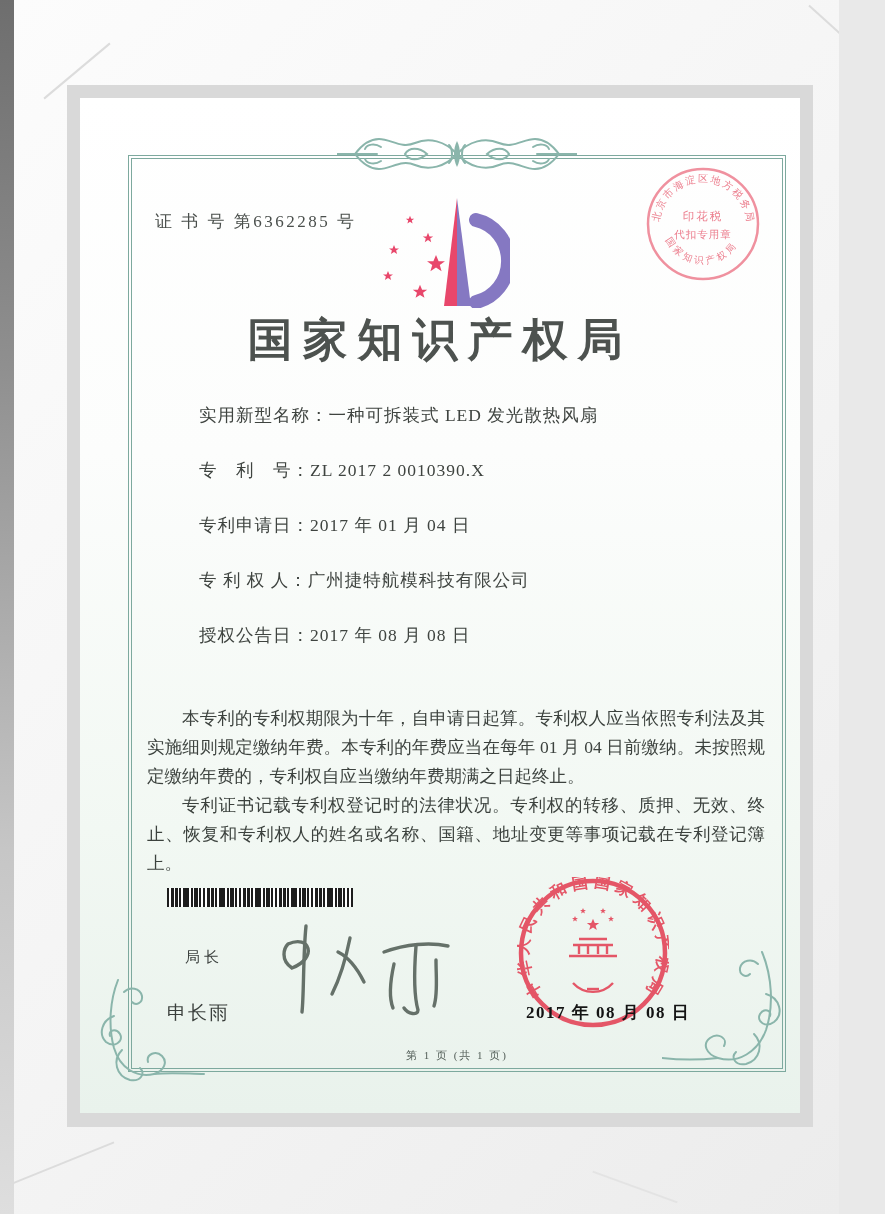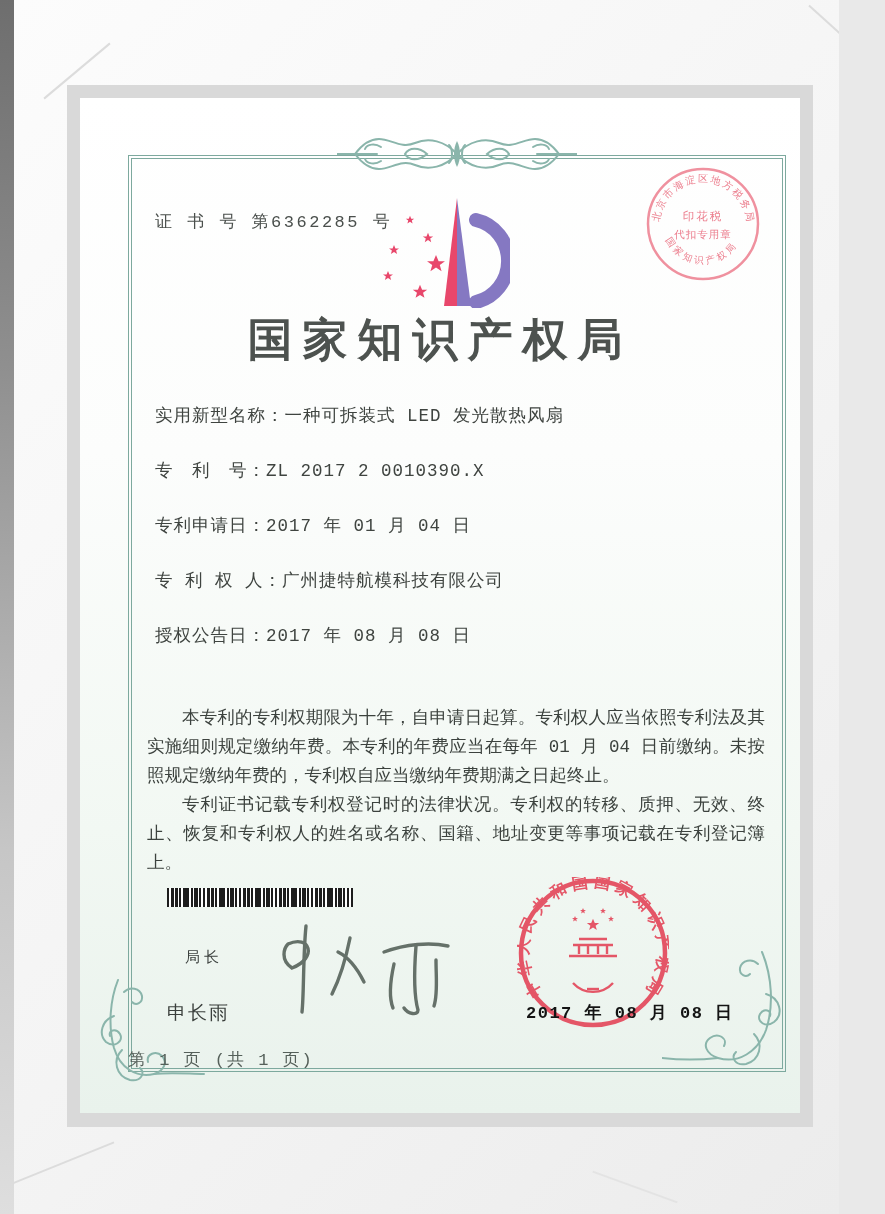--- a/index.html
+++ b/index.html
@@ -1,20 +1,20 @@
 <!DOCTYPE html>
 <html><head>
 <meta charset="utf-8">
 <style>
   * { margin:0; padding:0; box-sizing:border-box; }
   html,body { background:#e9e9e9; }
   .photo {
     position:relative; width:839px; height:1214px; overflow:hidden;
     background:#f2f2f2;
-    font-family:Liberation Mono, monospace;
+    font-family:Liberation Serif, serif;
   }
   
   .frame-left {
     position:absolute; left:0; top:0; width:14px; height:100%;
     background:linear-gradient(180deg,#6e6e6e,#8f8f8f 30%,#c6c6c6 70%,#dedede);
   }
   .frame-face {
     position:absolute; left:14px; top:0; right:0; bottom:0;
     background:linear-gradient(135deg,#fcfcfc 0%,#f4f4f4 55%,#ececec 100%);
   }
@@ -45,21 +45,21 @@
     font-size:17px; letter-spacing:2.5px; color:#4a4f4c;
   }
   .logo { position:absolute; left:298px; top:92px; width:132px; height:118px; }
   .tax-stamp { position:absolute; left:563px; top:66px; width:120px; height:120px; opacity:.88; }
 
   .title {
     position:absolute; left:0; right:0; top:212px; text-align:center;
     font-size:45px; font-weight:600; letter-spacing:10px; color:#4d524f;
   }
   .fields { position:absolute; left:75px; top:305px; }
-  .field { font-size:17.5px; color:#3f4440; height:24px; letter-spacing:1px; white-space:nowrap; }
+  .field { font-size:17.5px; color:#3f4440; height:24px; letter-spacing:1px; white-space:nowrap;margin-left:44px; }
   .field + .field { margin-top:31px; }
 
   .body-text {
     position:absolute; left:67px; top:606px; width:618px;
     font-size:17.5px; line-height:29px; color:#3c423e; text-align:justify;
   }
   .body-text p { text-indent:2em; }
 
   .barcode {
     position:absolute; left:87px; top:790px; width:186px; height:19px;
@@ -72,22 +72,22 @@
   .exec-title { position:absolute; left:105px; top:850px; font-size:15px; letter-spacing:4px; color:#3a3f3c; }
   .exec-name  { position:absolute; left:87px; top:886px; font-size:19px; letter-spacing:2px; color:#3a3f3c;margin-top:16px; }
   .signature  { position:absolute; left:196px; top:818px; width:190px; height:100px; }
 
   .seal { position:absolute; left:437px; top:779px; width:152px; height:152px; opacity:.92; }
   .seal-date {
     position:absolute; left:446px; top:903px; z-index:5;
     font-size:17px; letter-spacing:1.5px; color:#141414; font-weight:600;
   }
   .footer {
-    position:absolute; left:48px; width:658px; top:950px; 
-    font-size:17px; letter-spacing:2px; color:#55605a;
+    position:absolute; left:48px; width:658px; top:950px; text-align:center;
+    font-size:11px; letter-spacing:2px; color:#55605a;
   }
   .grn { stroke:#8ab5ab; fill:none; stroke-width:2; stroke-linecap:round; }
 </style>
 </head>
 <body>
 
 <div class="photo">
   <div class="frame-left"></div>
   <div class="frame-face"></div>
   <div class="bevel tl"></div>

